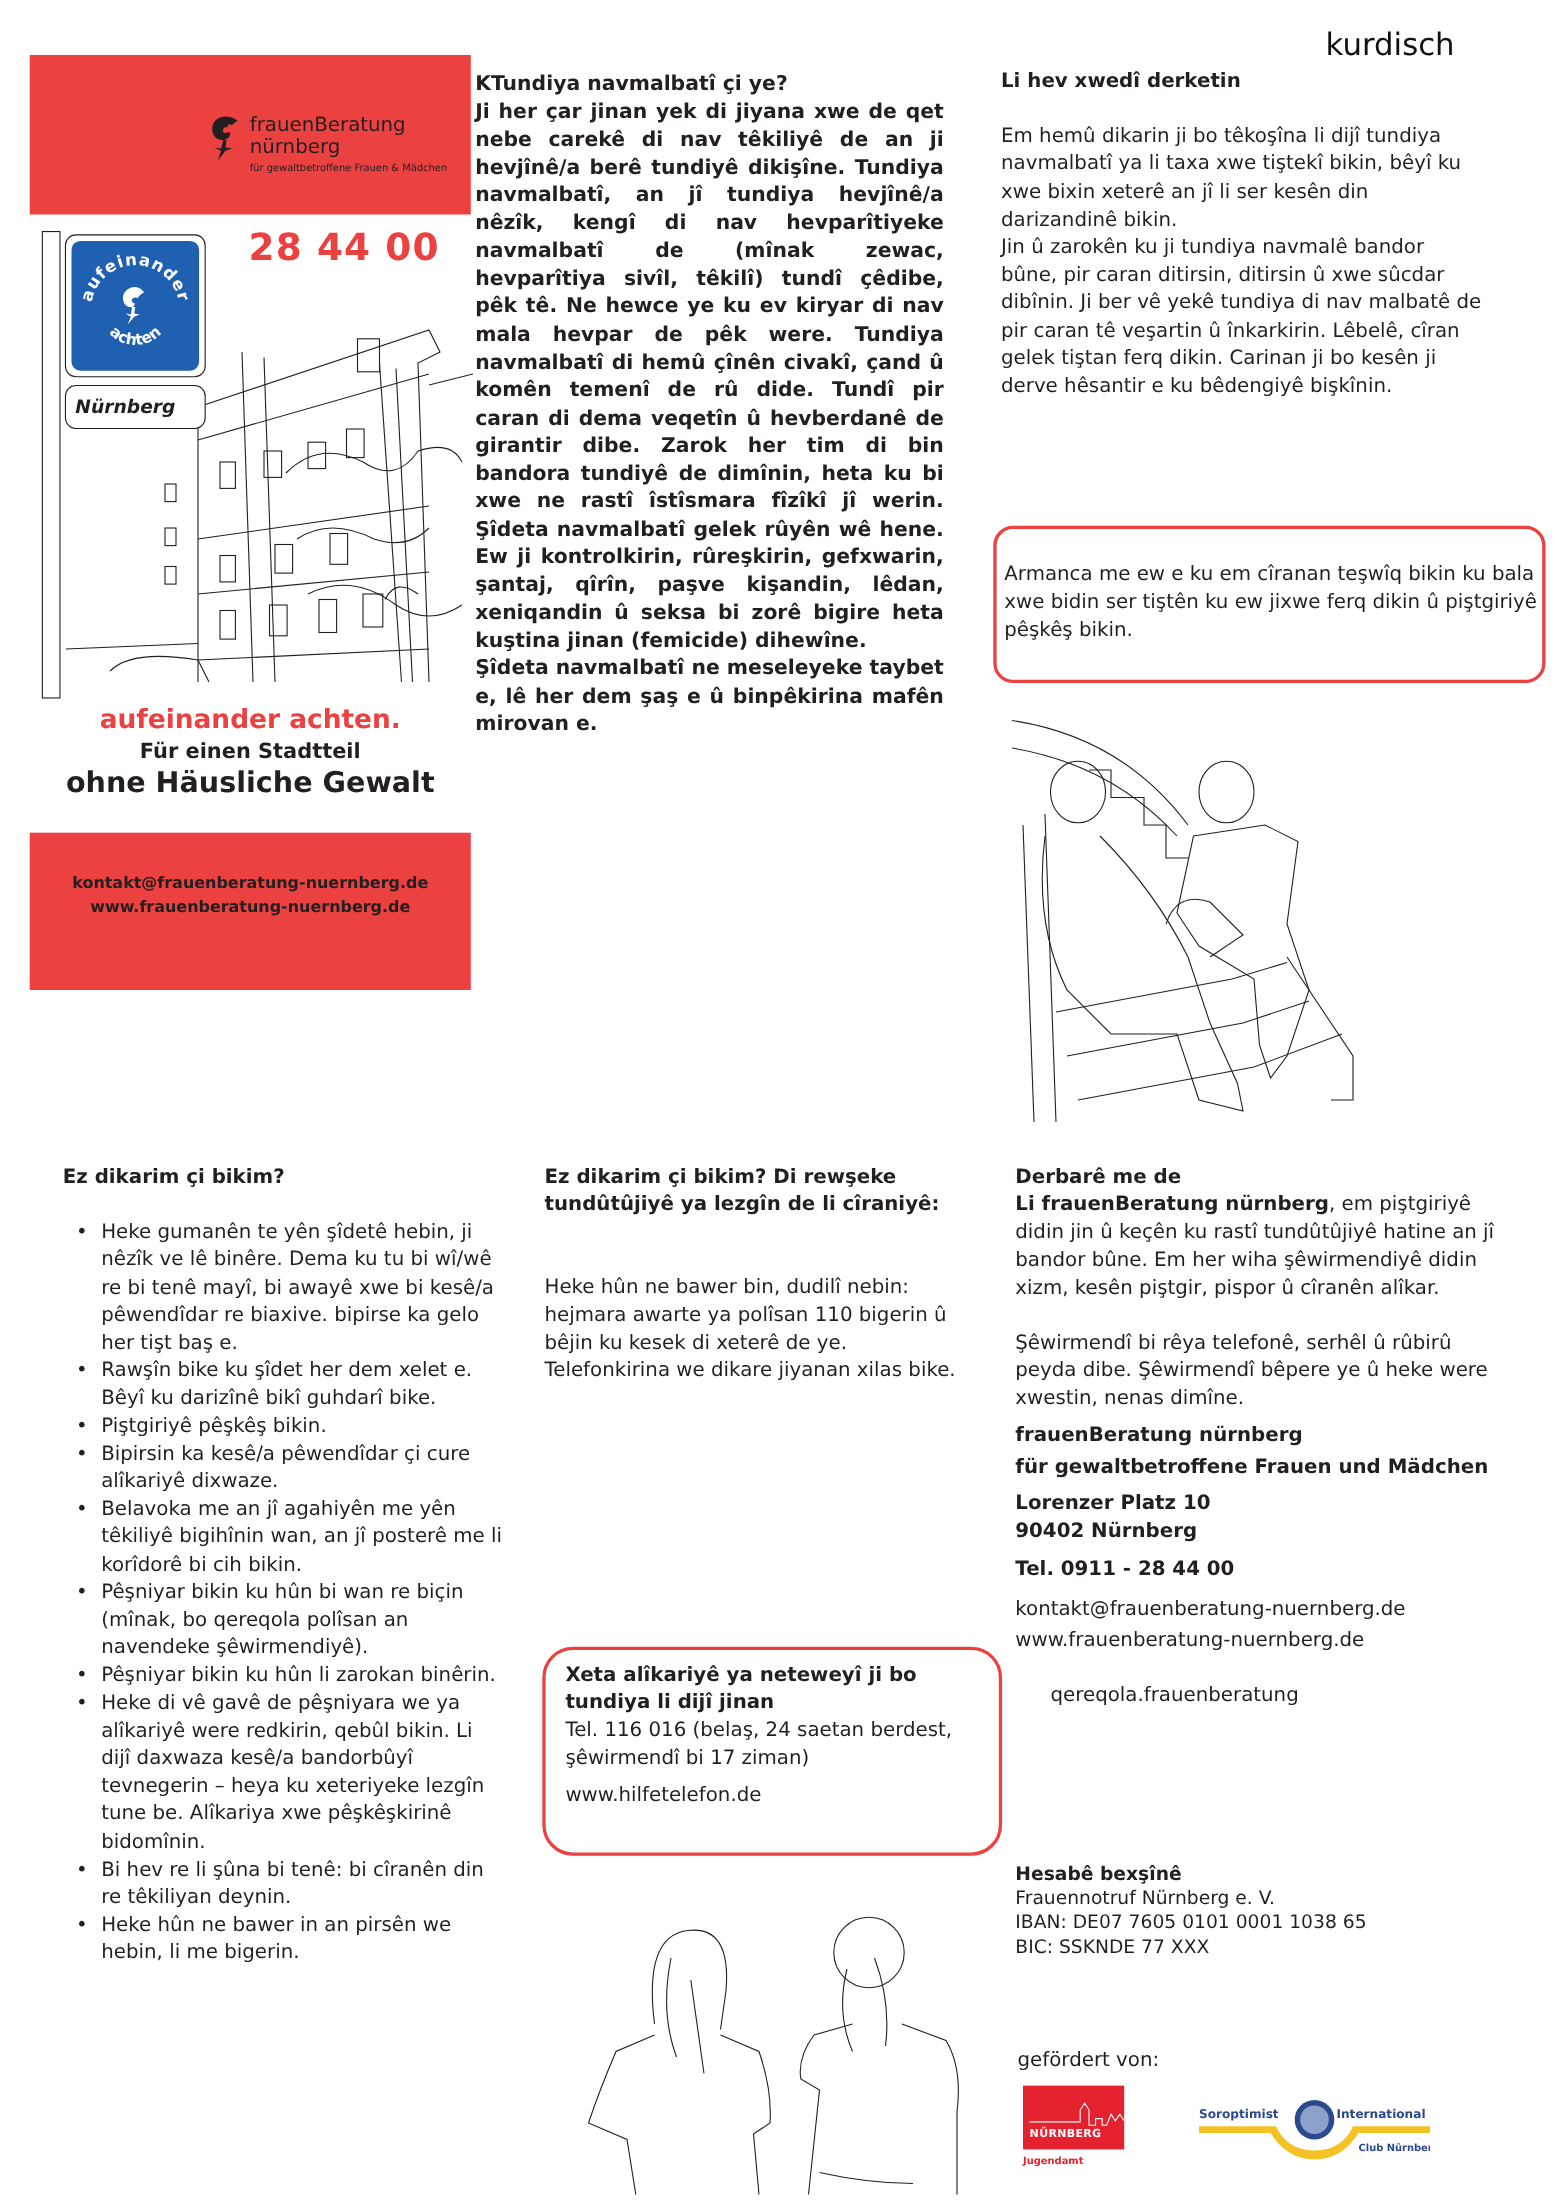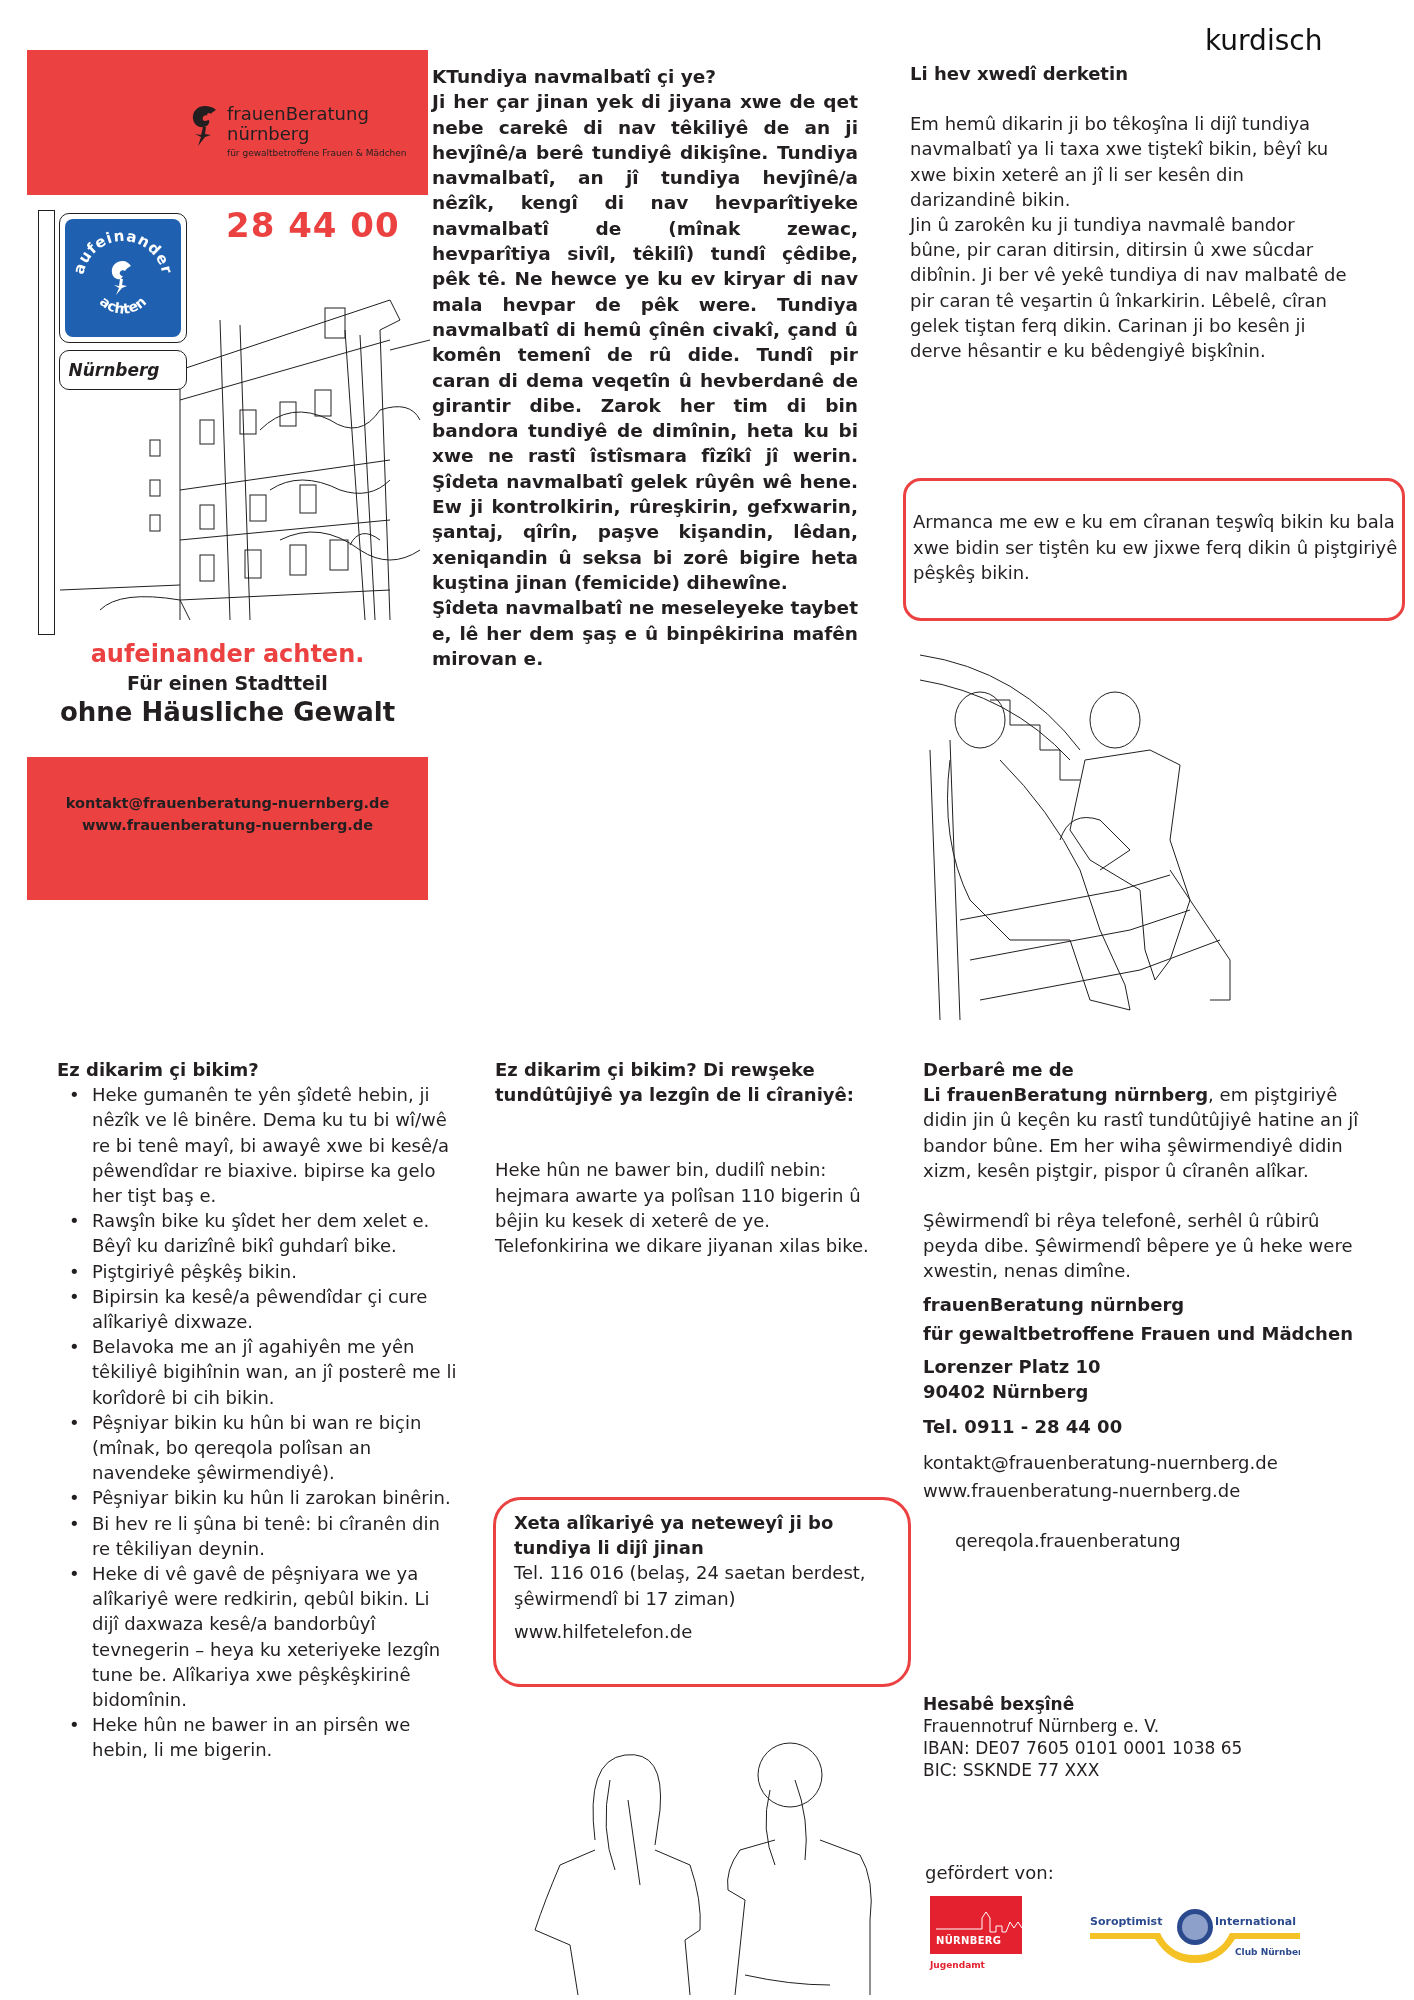--- a/index.html
+++ b/index.html
@@ -42,21 +42,21 @@
     .right-top h3 { font-size: 18px; font-weight: bold; margin-bottom: 25px; }
 
     .callout-1 { left: 903px; top: 478px; width: 502px; height: 143px; border: 3px solid #ec4141; border-radius: 18px; padding: 28px 0 0 7px; font-size: 18px; line-height: 25.5px; color: #231f20; }
 
     .stairs { left: 900px; top: 640px; width: 400px; height: 380px; }
 
     
     .col-b { font-size: 18px; line-height: 25.2px; color: #231f20; }
     .col-b h3 { font-size: 18px; font-weight: bold; line-height: 25.2px; }
     .bl { left: 57px; top: 1057px; width: 400px; }
-    .bl ul { list-style: none; }
+    .bl ul { list-style: none; margin-top: 25px; }
     .bl li { position: relative; padding-left: 35px; }
     .bl li::before { content: "•"; position: absolute; left: 12px; top: 0; }
 
     .bm { left: 495px; top: 1057px; width: 410px; }
     .bm .gap { height: 25px; }
 
     .callout-2 { left: 493px; top: 1497px; width: 418px; height: 190px; border: 3px solid #ec4141; border-radius: 28px; padding: 10px 0 0 18px; font-size: 18px; line-height: 25.2px; color: #231f20; }
     .callout-2 h4 { font-size: 18px; font-weight: bold; line-height: 25.2px; }
 
     .women { left: 530px; top: 1720px; width: 370px; height: 280px; }
@@ -197,22 +197,22 @@
 <div class="abs col-b bl">
   <h3>Ez dikarim çi bikim?</h3>
   <ul>
     <li>Heke gumanên te yên şîdetê hebin, ji nêzîk ve lê binêre. Dema ku tu bi wî/wê re bi tenê mayî, bi awayê xwe bi kesê/a pêwendîdar re biaxive. bipirse ka gelo her tişt baş e.</li>
     <li>Rawşîn bike ku şîdet her dem xelet e. Bêyî ku darizînê bikî guhdarî bike.</li>
     <li>Piştgiriyê pêşkêş bikin.</li>
     <li>Bipirsin ka kesê/a pêwendîdar çi cure alîkariyê dixwaze.</li>
     <li>Belavoka me an jî agahiyên me yên têkiliyê bigihînin wan, an jî posterê me li korîdorê bi cih bikin.</li>
     <li>Pêşniyar bikin ku hûn bi wan re biçin (mînak, bo qereqola polîsan an navendeke şêwirmendiyê).</li>
     <li>Pêşniyar bikin ku hûn li zarokan binêrin.</li>
+    <li>Heke di vê gavê de pêşniyara we ya alîkariyê were redkirin, qebûl bikin. Li dijî daxwaza kesê/a bandorbûyî tevnegerin – heya ku xeteriyeke lezgîn tune be. Alîkariya xwe pêşkêşkirinê bidomînin.</li>
     <li>Bi hev re li şûna bi tenê: bi cîranên din re têkiliyan deynin.</li>
-    <li>Heke di vê gavê de pêşniyara we ya alîkariyê were redkirin, qebûl bikin. Li dijî daxwaza kesê/a bandorbûyî tevnegerin – heya ku xeteriyeke lezgîn tune be. Alîkariya xwe pêşkêşkirinê bidomînin.</li>
     <li>Heke hûn ne bawer in an pirsên we hebin, li me bigerin.</li>
   </ul>
 </div>
 
 <div class="abs col-b bm">
   <h3>Ez dikarim çi bikim? Di rewşeke tundûtûjiyê ya lezgîn de li cîraniyê:</h3>
   <div class="gap"></div>
   <div class="gap"></div>
   <p>Heke hûn ne bawer bin, dudilî nebin: hejmara awarte ya polîsan 110 bigerin û bêjin ku kesek di xeterê de ye.</p>
   <p>Telefonkirina we dikare jiyanan xilas bike.</p>

